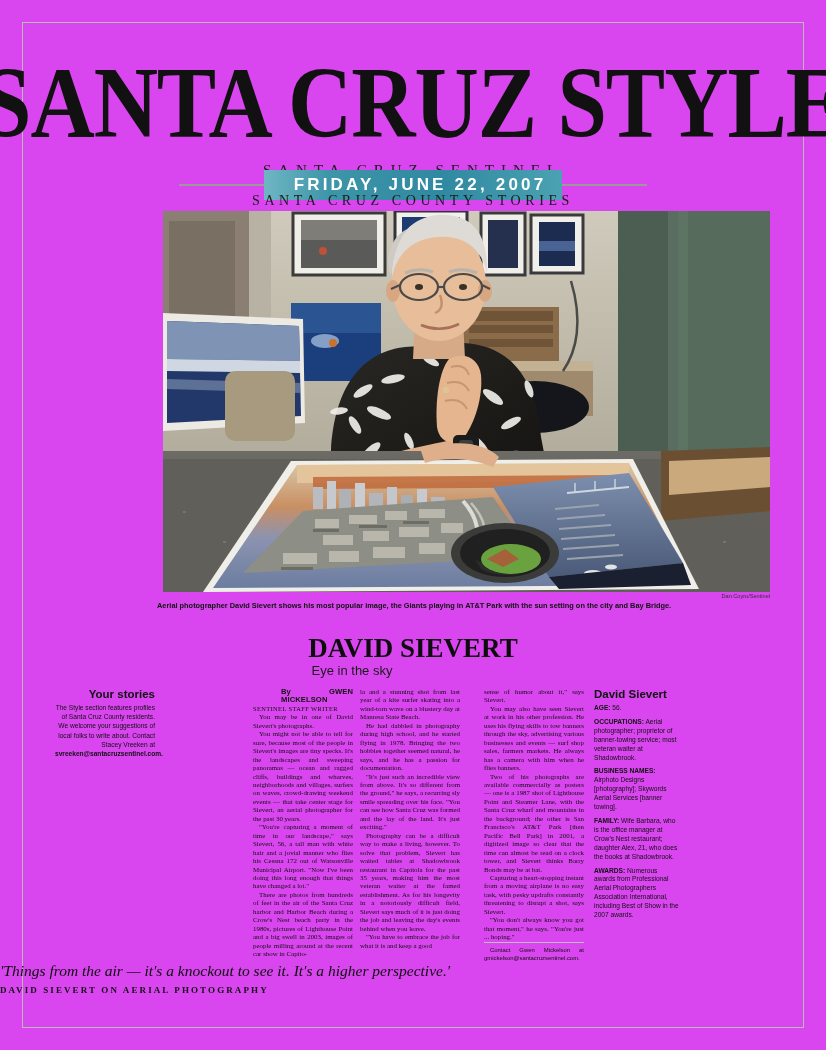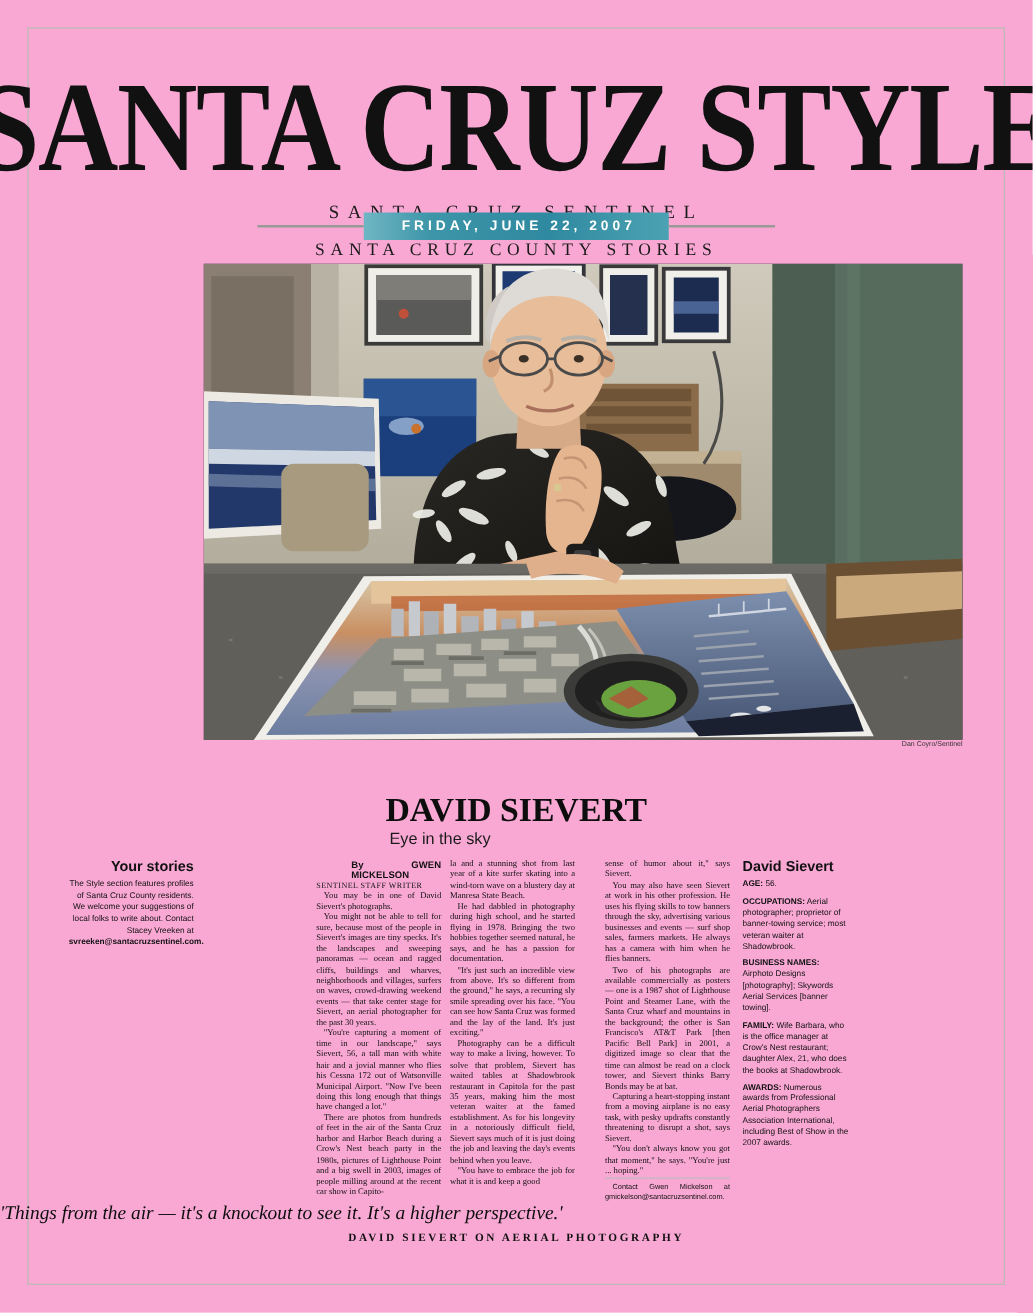--- a/index.html
+++ b/index.html
@@ -6,21 +6,21 @@
   body{
     width:826px;height:1050px;
     background:#ffffff;
     font-family:"Liberation Serif", serif;
     color:#111;
     overflow:hidden;
   }
   #page{
     position:relative;
     width:826px;height:1050px;
-    background:#f9a8d4;
+    background:#d946ef;
     box-sizing:border-box;
   }
   .page-border{
     position:absolute;
     left:22px;top:22px;right:22px;bottom:22px;
     border:1px solid #b9b9b5;
     pointer-events:none;
   }
 
   
@@ -51,23 +51,23 @@
     display:flex;align-items:center;justify-content:center;
   }
   .rule-left,.rule-right{
     height:2px;background:#9a9a96;flex:0 0 85px;
   }
   .date-bar{
     background:linear-gradient(90deg,#6fb6c4 0%,#3d95a8 22%,#2f89a0 60%,#4ba2b2 100%);
     color:#ffffff;
     font-family:"Liberation Sans", sans-serif;
     font-weight:bold;
-    font-size:11px;
+    font-size:17px;
     letter-spacing:3.2px;
-    padding:5px 26px 5px 30px;
+    padding:5px 16px 5px 30px;
     white-space:nowrap;
   }
   .stories-line{
     position:absolute;left:0;top:193px;width:826px;text-align:center;
     font-family:"Liberation Serif", serif;
     font-size:14px;letter-spacing:4.6px;color:#1a1a1a;
   }
 
   
   .photo{
@@ -161,21 +161,21 @@
   }
   .fb-item b{font-weight:bold;}
 
   
   .pullquote{
     position:absolute;left:0;top:962px;width:826px;
     font-family:"Liberation Serif", serif;
     font-style:italic;font-size:15.5px;color:#0d0d0d;
   }
   .pullattr{
-    position:absolute;left:0;top:985px;width:826px;text-align:center;
+    position:absolute;left:0;top:985px;width:826px;
     font-family:"Liberation Serif", serif;
     font-weight:bold;font-size:9px;letter-spacing:2.1px;color:#111;
   }
 </style>
 </head>
 <body>
 
 <div id="page">
   <div class="page-border"></div>
 
@@ -419,20 +419,21 @@
         <ellipse cx="448" cy="356" rx="6" ry="2.4" fill="#e2e4e6"></ellipse>
 
         <polygon points="386,366 520,352 528,374 396,378" fill="#1a2030"></polygon>
       </g>
 
       <path d="M258 240 C 286 228, 320 230, 336 246 L 330 256 C 306 246, 280 246, 262 252 Z" fill="#dfae8a"></path>
     </svg>
   </div>
 
   <div class="credit">Dan Coyro/Sentinel</div>
+  <div class="caption">Aerial photographer David Sievert shows his most popular image, the Giants playing in AT&amp;T Park with the sun setting on the city and Bay Bridge.</div>
 
   <div class="headline">
     <span>DAVID SIEVERT</span>
   </div>
   <div class="subhead">Eye in the sky</div>
 
   <div class="colwrap">
 
     <div class="yourstories">
       <div class="ys-title">Your stories</div>

